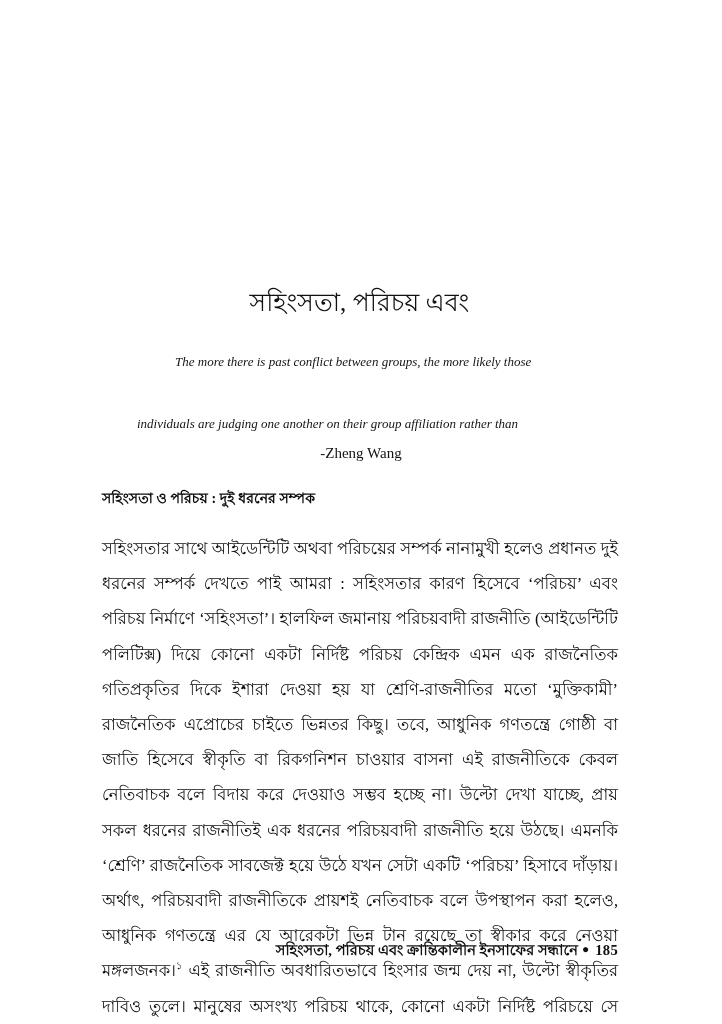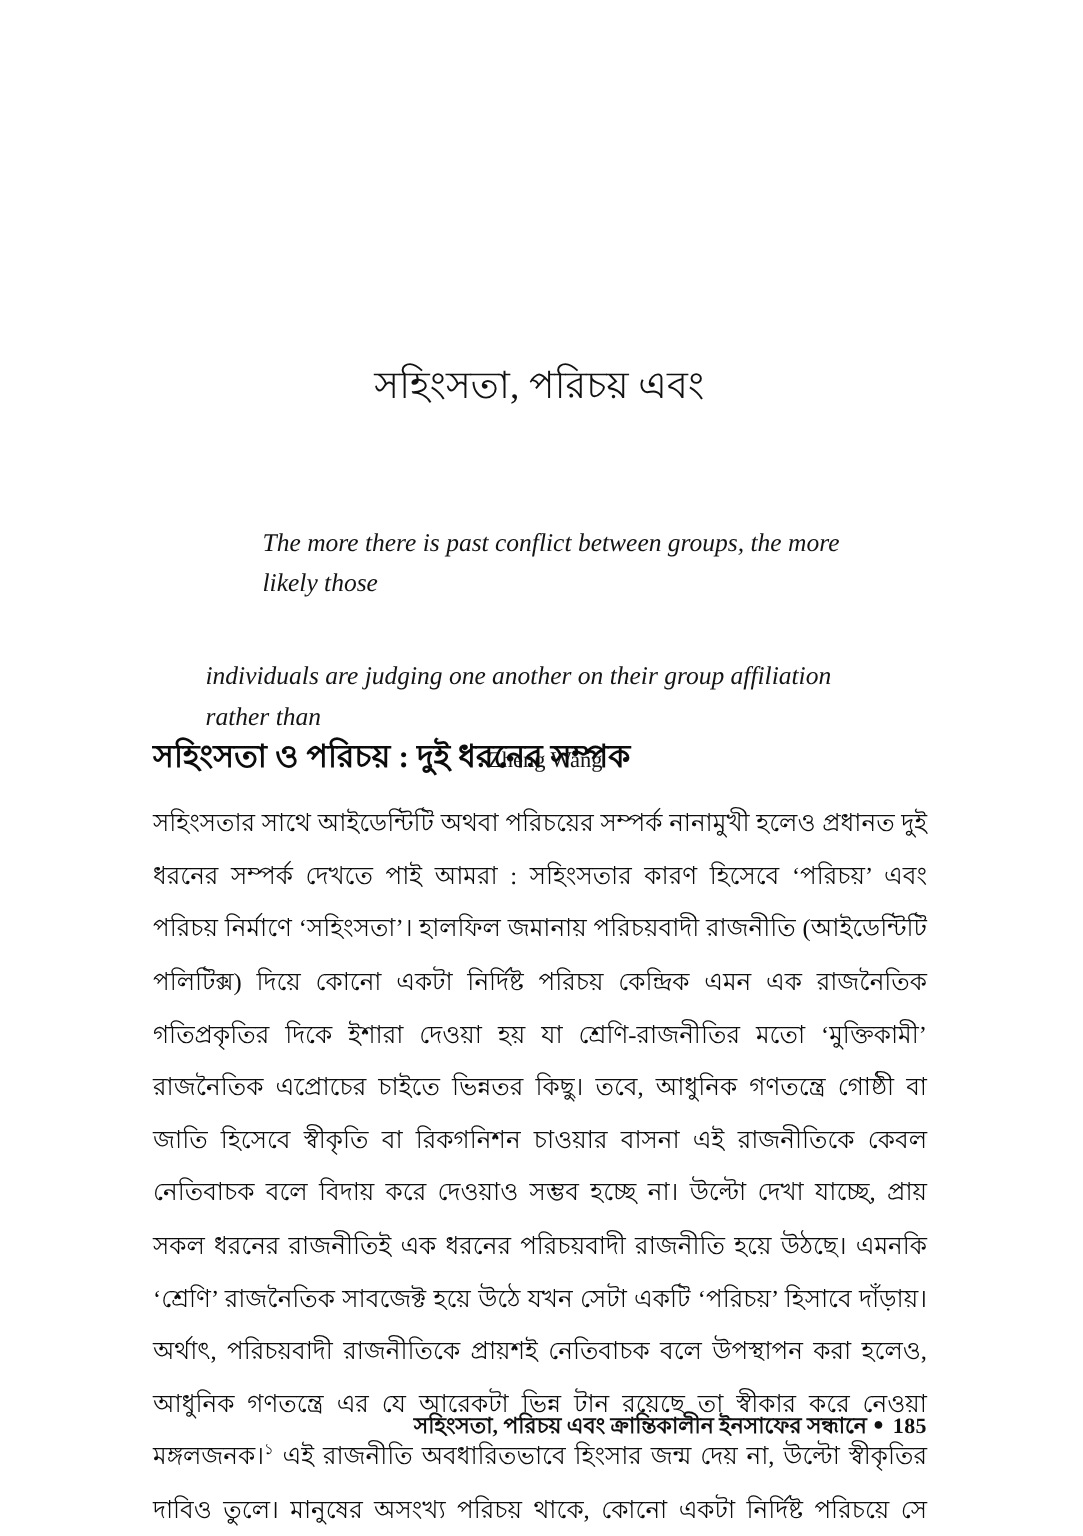--- a/index.html
+++ b/index.html
@@ -31,33 +31,33 @@
     top: 222px;
     width: 515px;
     text-align: center;
     font-family: "Liberation Serif", "DejaVu Serif", serif;
     font-size: 25px;
     line-height: 38px;
     font-weight: 400;
     letter-spacing: 0.1px;
     color: #111111;
   }
-  .chapter-title .tline { display: block; white-space: nowrap; }
+  .chapter-title .tline { display: block; white-space: nowrap; margin-top: 45px; }
 
   
   .epigraph {
     position: absolute;
     left: 137px;
     top: 348px;
     width: 448px;
   }
   .epigraph-quote {
     margin: 0;
     font-style: italic;
-    font-size: 17px;
+    font-size: 13px;
     line-height: 27px;
     text-align: right;
     text-indent: 0;
     color: #141414;
   }
   .epigraph-quote .qline { display: block; }
   .epigraph-quote .qline.first { text-align: left; padding-left: 38px; }
   .epigraph-quote .qline.mid { text-align: left; margin-top: 35px; }
   .epigraph-quote .qline.last { text-align: right; }
   .epigraph-attrib {
@@ -68,21 +68,21 @@
     line-height: 24px;
     color: #141414;
   }
 
   
   .section-heading {
     position: absolute;
     left: 102px;
     top: 474px;
     width: 515px;
-    font-size: 21px;
+    font-size: 14px;
     line-height: 26px;
     font-weight: 600;
     color: #0b0b0b;
     letter-spacing: 0.1px;
   }
 
   
   .body-copy {
     position: absolute;
     left: 102px;

